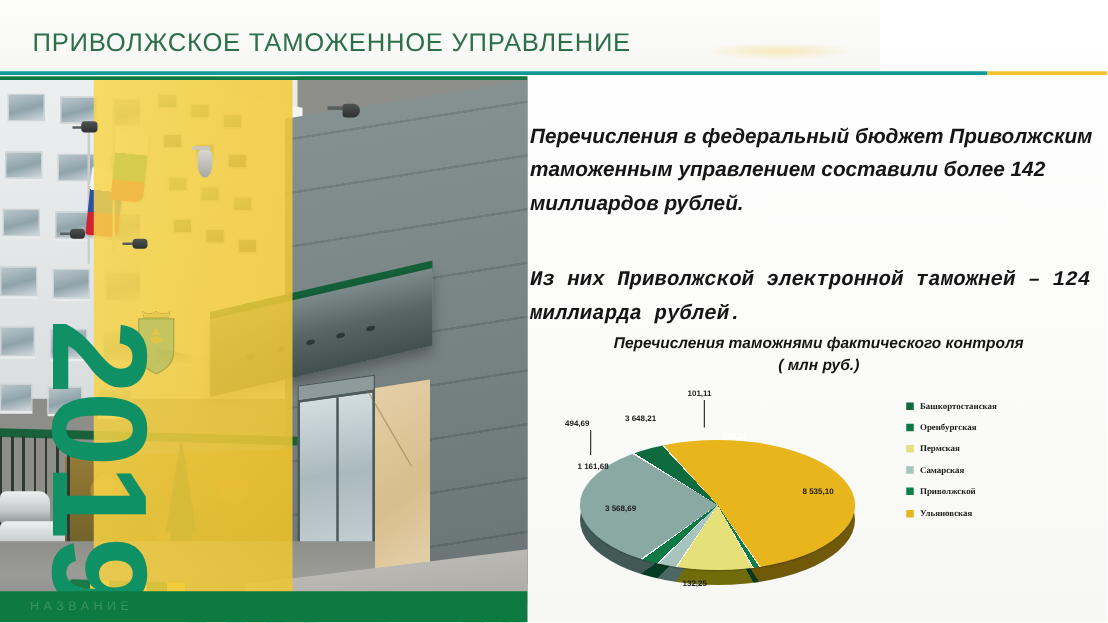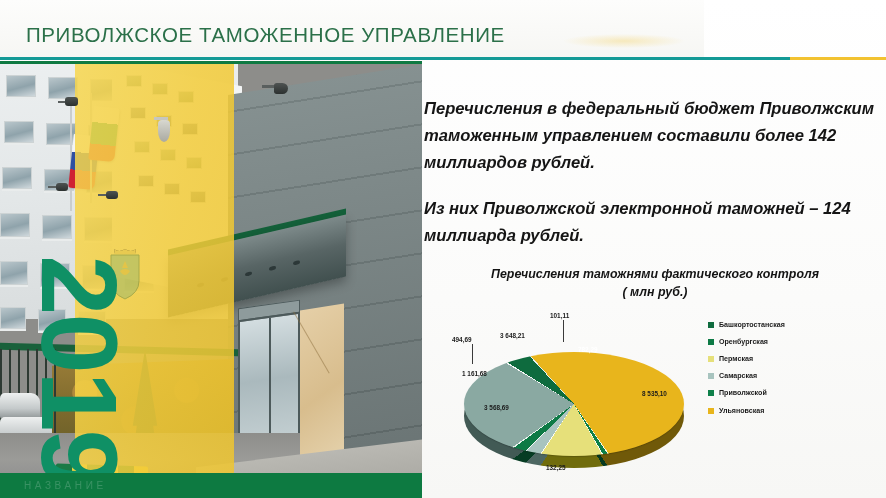--- a/index.html
+++ b/index.html
@@ -256,21 +256,21 @@
     font-size: 10px; letter-spacing: 3.6px; color: rgba(255,255,255,.18);
   }
 
   
   .body-text {
     position: absolute; left: 424px; top: 96px; width: 452px;
     font-style: italic; font-weight: 700;
     font-size: 16.6px; line-height: 1.62;
     color: #151515;
   }
-  .body-text p + p { margin-top: 19px; }
+  .body-text p + p { margin-top: 34px; font-family: Liberation Mono, monospace; }
 
   
   .chart-wrap {
     position: absolute; left: 424px; top: 266px; width: 462px; height: 226px;
   }
   .chart-title {
     position: absolute; left: 0; top: 0; width: 462px;
     text-align: center;
     font-style: italic; font-weight: 700;
     font-size: 12.4px; line-height: 1.42; color: #141414;
@@ -325,21 +325,21 @@
     position: absolute;
     font-size: 6.4px; font-weight: 700; color: #1b1b1b;
     white-space: nowrap;
   }
   .dlabel.light { color: #ffffff; }
   .leader {
     position: absolute; background: #3a3a3a;
   }
 
   .legend {
-    position: absolute; left: 284px; top: 50px; width: 162px;
+    position: absolute; left: 301px; top: 50px; width: 162px; font-family: Liberation Serif, serif;
   }
   .legend-item {
     display: flex; align-items: center; height: 17.2px;
   }
   .legend-swatch {
     width: 6px; height: 6px; margin-right: 5px; flex: 0 0 6px;
   }
   .legend-label {
     font-size: 7.1px; font-weight: 700; color: #1b1b1b; white-space: nowrap;
   }

